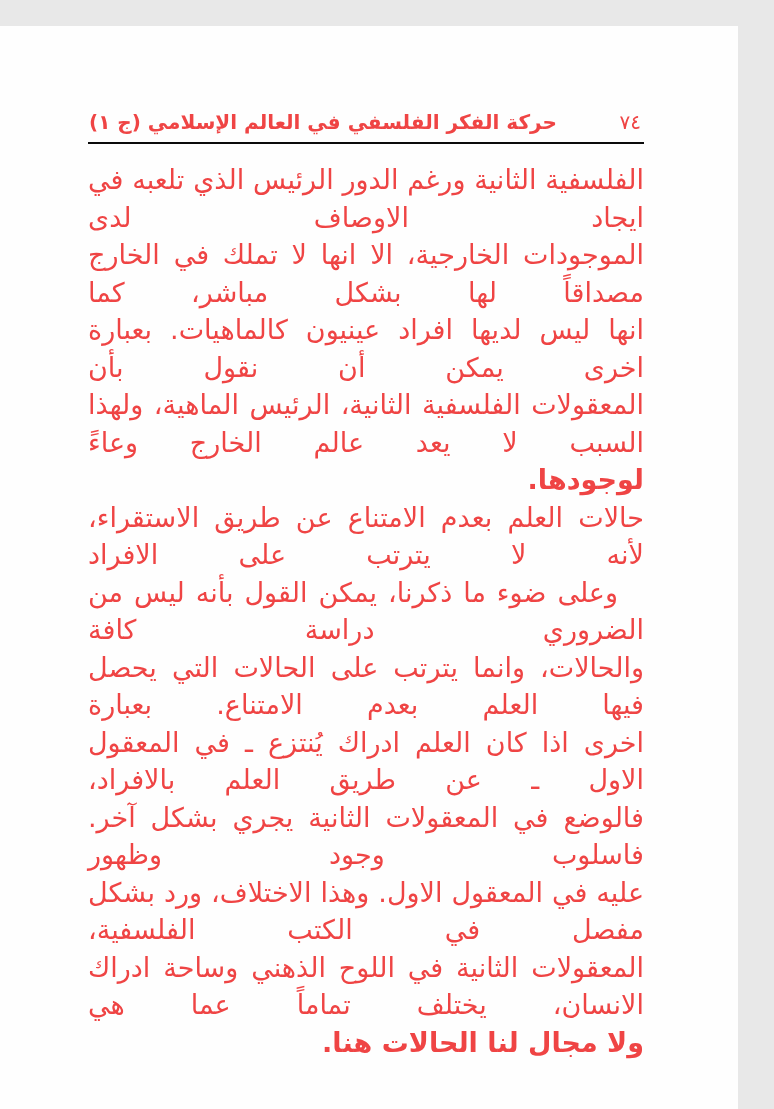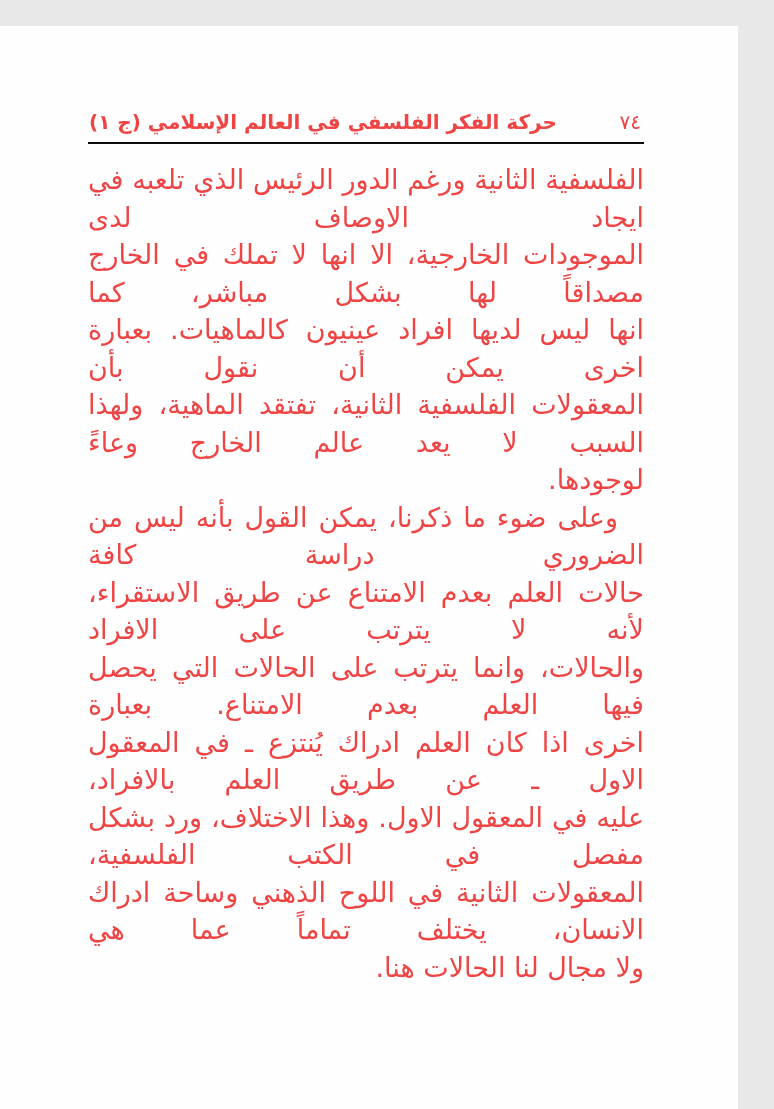--- a/index.html
+++ b/index.html
@@ -53,20 +53,21 @@
   }
   .para { margin: 0; padding: 0; }
   .line {
     line-height: 37.5px;
     text-align: justify;
     text-align-last: justify;
   }
   .line.last {
     text-align: left;
     text-align-last: right;
+    font-weight: bold;
   }
   .line.indent {
     text-indent: 26px;
   }
 </style>
 </head>
 <body>
 
 <div class="page">
   <div class="content">
@@ -75,29 +76,30 @@
       <span class="running-title">حركة الفكر الفلسفي في العالم الإسلامي (ج ١)</span>
       <span class="page-number">٧٤</span>
     </div>
 
     <div class="body-text">
 
       <div class="para">
         <div class="line">الفلسفية الثانية ورغم الدور الرئيس الذي تلعبه في ايجاد الاوصاف لدى</div>
         <div class="line">الموجودات الخارجية، الا انها لا تملك في الخارج مصداقاً لها بشكل مباشر، كما</div>
         <div class="line">انها ليس لديها افراد عينيون كالماهيات. بعبارة اخرى يمكن أن نقول بأن</div>
-        <div class="line">المعقولات الفلسفية الثانية، تفتقد الماهية، ولهذا السبب لا يعد عالم الخارج وعاءً</div>
+        <div class="line">المعقولات الفلسفية الثانية، الرئيس الماهية، ولهذا السبب لا يعد عالم الخارج وعاءً</div>
         <div class="line last">لوجودها.</div>
       </div>
 
       <div class="para">
+        <div class="line">حالات العلم بعدم الامتناع عن طريق الاستقراء، لأنه لا يترتب على الافراد</div>
         <div class="line indent">وعلى ضوء ما ذكرنا، يمكن القول بأنه ليس من الضروري دراسة كافة</div>
-        <div class="line">حالات العلم بعدم الامتناع عن طريق الاستقراء، لأنه لا يترتب على الافراد</div>
         <div class="line">والحالات، وانما يترتب على الحالات التي يحصل فيها العلم بعدم الامتناع. بعبارة</div>
         <div class="line">اخرى اذا كان العلم ادراك يُنتزع ـ في المعقول الاول ـ عن طريق العلم بالافراد،</div>
+        <div class="line">فالوضع في المعقولات الثانية يجري بشكل آخر. فاسلوب وجود وظهور</div>
         <div class="line">عليه في المعقول الاول. وهذا الاختلاف، ورد بشكل مفصل في الكتب الفلسفية،</div>
         <div class="line">المعقولات الثانية في اللوح الذهني وساحة ادراك الانسان، يختلف تماماً عما هي</div>
         <div class="line last">ولا مجال لنا الحالات هنا.</div>
       </div>
 
     </div>
   </div>
 </div>
 
 </body></html>

